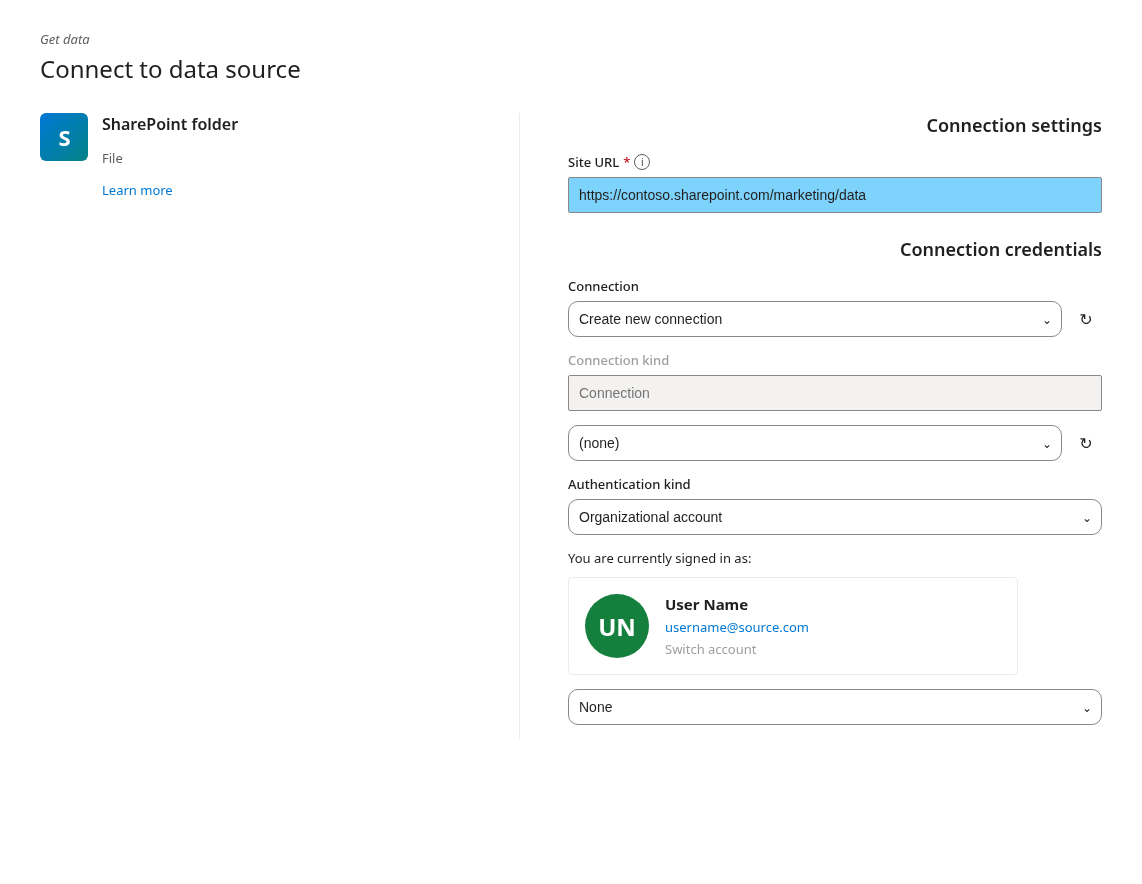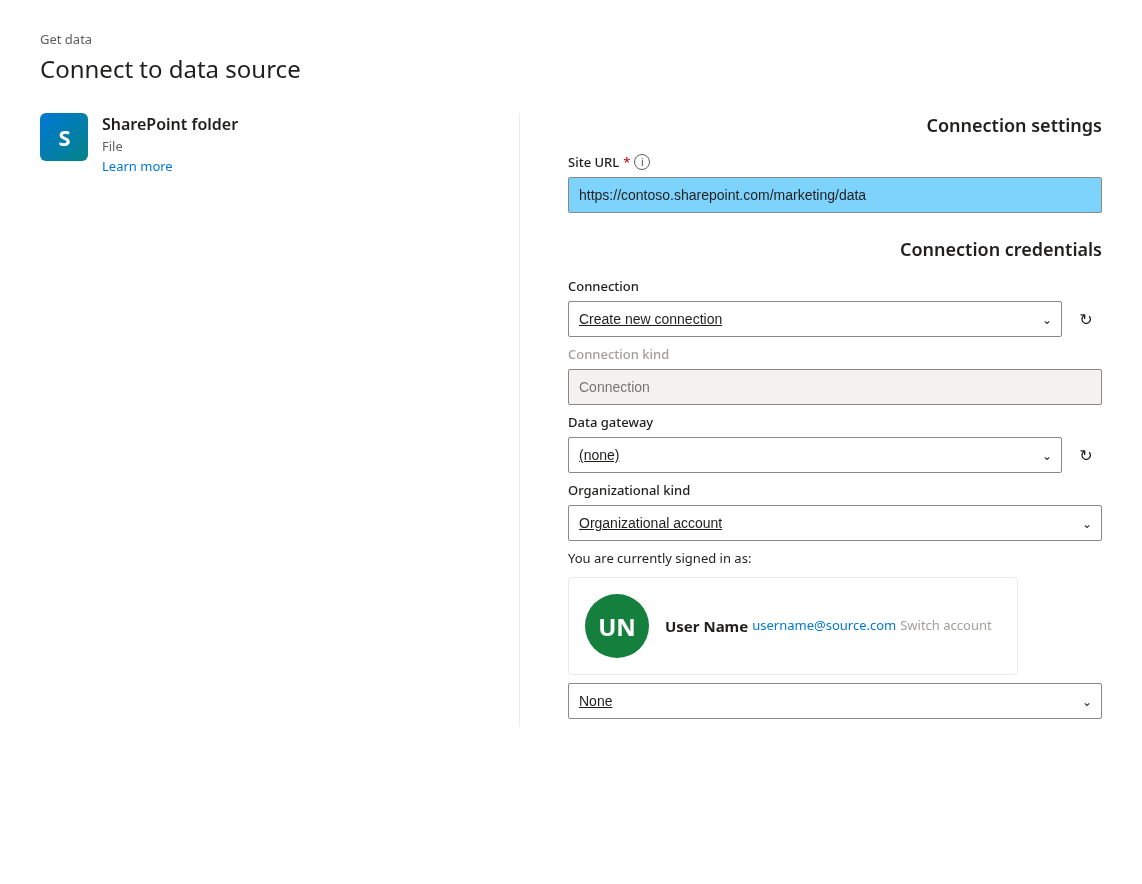--- a/index.html
+++ b/index.html
@@ -15,20 +15,21 @@
       font-size: 14px;
       width: 1142px;
       min-height: 884px;
       padding: 30px 40px;
     }
 
     .get-data-label {
       font-size: 13px;
       color: #605e5c;
       margin-bottom: 4px;
+      font-style: italic;
     }
 
     .page-title {
       font-size: 24px;
       font-weight: 400;
       color: #201f1e;
       margin-bottom: 28px;
     }
 
     .main-layout {
@@ -60,21 +61,21 @@
       flex-shrink: 0;
       font-size: 22px;
       font-weight: 700;
       color: white;
       letter-spacing: -1px;
     }
 
     .connector-details {
       display: flex;
       flex-direction: column;
-      gap: 2px;
+      gap: 14px;
     }
 
     .connector-name {
       font-size: 16px;
       font-weight: 600;
       color: #201f1e;
     }
 
     .connector-type {
       font-size: 13px;
@@ -95,21 +96,21 @@
 
     .section-title {
       font-size: 18px;
       font-weight: 600;
       color: #201f1e;
       margin-bottom: 16px;
       text-align: right;
     }
 
     .field-group {
-      margin-bottom: 8px;
+      margin-bottom: 14px;
     }
 
     .field-label {
       font-size: 13px;
       font-weight: 500;
       color: #201f1e;
       margin-bottom: 6px;
       display: flex;
       align-items: center;
       gap: 4px;
@@ -162,29 +163,28 @@
 
     .dropdown-wrapper {
       flex: 1;
       position: relative;
     }
 
     .dropdown {
       width: 100%;
       height: 36px;
       border: 1px solid #8a8886;
-      border-radius: 2px;
+      border-radius: 10px;
       padding: 0 36px 0 10px;
       font-size: 14px;
       color: #201f1e;
       background: #ffffff;
       appearance: none;
       cursor: pointer;
       outline: none;
-      text-decoration: underline;
     }
 
     .dropdown-arrow {
       position: absolute;
       right: 10px;
       top: 50%;
       transform: translateY(-50%);
       pointer-events: none;
       color: #201f1e;
       font-size: 12px;
@@ -230,21 +230,21 @@
       align-items: center;
       justify-content: center;
       font-size: 24px;
       font-weight: 700;
       color: white;
       flex-shrink: 0;
     }
 
     .user-details {
       display: flex;
-      flex-direction: row;
+      flex-direction: column;
       gap: 4px;
       justify-content: space-between;
     }
 
     .user-name {
       font-size: 15px;
       font-weight: 700;
       color: #201f1e;
     }
 
@@ -312,36 +312,35 @@
           </button>
         </div>
       </div>
 
       <div class="field-group">
         <div class="field-label field-label-disabled">Connection kind</div>
         <input type="text" class="text-input disabled-input" value="" placeholder="Connection" style="">
       </div>
 
       <div class="field-group">
-        <div class="field-label">Data gateway</div>
         <div class="dropdown-row">
           <div class="dropdown-wrapper">
             <select class="dropdown">
               <option>(none)</option>
             </select>
             <span class="dropdown-arrow">⌄</span>
           </div>
           <button class="refresh-btn" title="Refresh">
             <span>↻</span>
           </button>
         </div>
       </div>
 
       <div class="field-group">
-        <div class="field-label">Organizational kind</div>
+        <div class="field-label">Authentication kind</div>
         <div class="dropdown-wrapper">
           <select class="dropdown">
             <option>Organizational account</option>
           </select>
           <span class="dropdown-arrow">⌄</span>
         </div>
       </div>
 
       <div class="field-group">
         <p class="signed-in-label">You are currently signed in as:</p>

